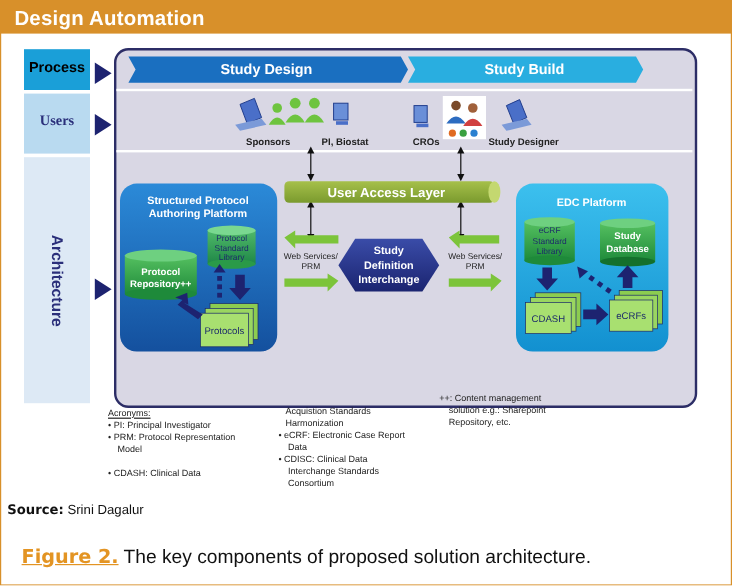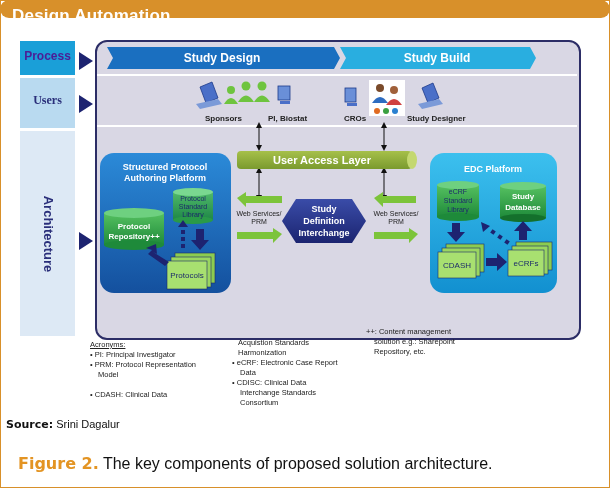--- a/index.html
+++ b/index.html
@@ -1,39 +1,39 @@
 <!DOCTYPE html>
 <html><head>
 <meta charset="utf-8">
 <style>
   html, body { margin:0; padding:0; }
   body { width:610px; height:488px; background:#fff; position:relative; overflow:hidden;
          font-family:"Liberation Sans", sans-serif; }
   .frame { position:absolute; left:0; top:0; width:608px; height:486px; border:1px solid #d8902a; }
-  .header { position:absolute; left:0; top:0; width:610px; height:18px; background:#d8902a;border-radius:11px; }
+  .header { position:absolute; left:0; top:0; width:610px; height:28px; background:#d8902a; }
   .header span { position:absolute; left:12px; top:6px; color:#fff; font-weight:bold; font-size:17px;
          font-family:"Liberation Sans", sans-serif; letter-spacing:0.2px; }
   .rowlabel { position:absolute; left:20px; width:55px; text-align:center; color:#2a2f7a;
          font-weight:bold; font-size:12px; }
-  .lbl-process { top:41px; height:34px; background:#1a9fd8; line-height:30px; color:#4c1d95; }
+  .lbl-process { top:41px; height:34px; background:#1a9fd8; line-height:30px; color:#000000; }
   .lbl-users { top:78px; height:50px; background:#b9daf0; line-height:44px;font-family:Liberation Serif, serif; }
   .lbl-arch { top:131px; height:205px; background:#dde9f5; }
   .lbl-arch span { position:absolute; left:50%; top:50%; transform:translate(-50%,-50%) rotate(90deg);
          white-space:nowrap; font-size:13px; color:#2a2f7a; }
   .tri { position:absolute; left:79px; width:0; height:0; border-top:9px solid transparent;
          border-bottom:9px solid transparent; border-left:14px solid #1d2370; }
   .panel { position:absolute; left:95px; top:40px; width:482px; height:296px; background:#d9d7e4;
          border:2px solid #2c2d66; border-radius:12px; }
   .sep { position:absolute; left:97px; width:480px; height:2px; background:#fff; }
   .acronyms { position:absolute; font-size:7.5px; color:#222; line-height:10px; }
   .acronyms .t { text-decoration:underline; }
   .source { position:absolute; left:6px; top:418px; font-size:11px; color:#111; }
   .source b { font-family:"DejaVu Sans", sans-serif; font-size:11px; }
   .caption { position:absolute; left:18px; top:454px; font-size:16px; color:#111; }
-  .caption b { color:#e39423; font-family:"DejaVu Sans", sans-serif; font-weight:bold; }
+  .caption b { color:#e39423; font-family:"DejaVu Sans", sans-serif; font-weight:bold;text-decoration:underline; }
   svg text { font-family:"Liberation Sans", sans-serif; }
 </style>
 </head>
 <body>
 
 <div class="frame"></div>
 <div class="header">
   <span>Design Automation</span>
 </div>
 

